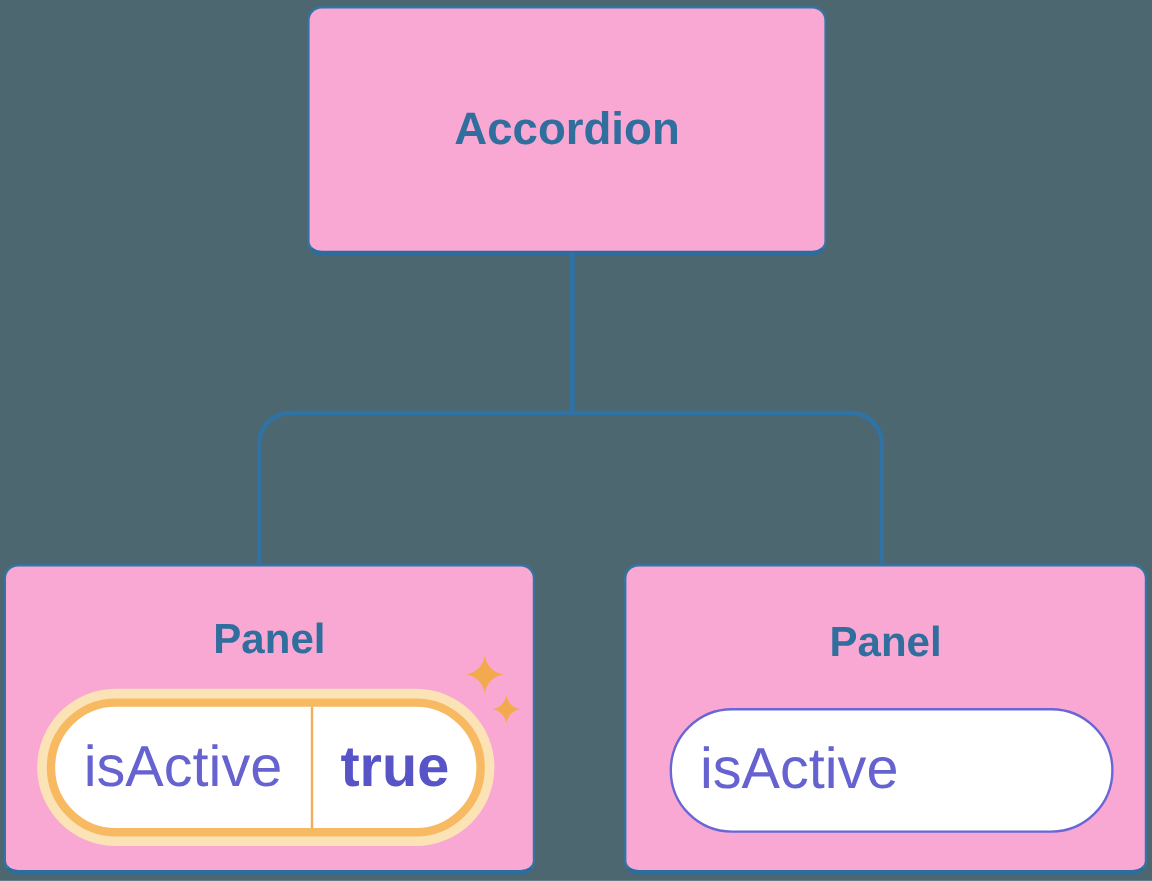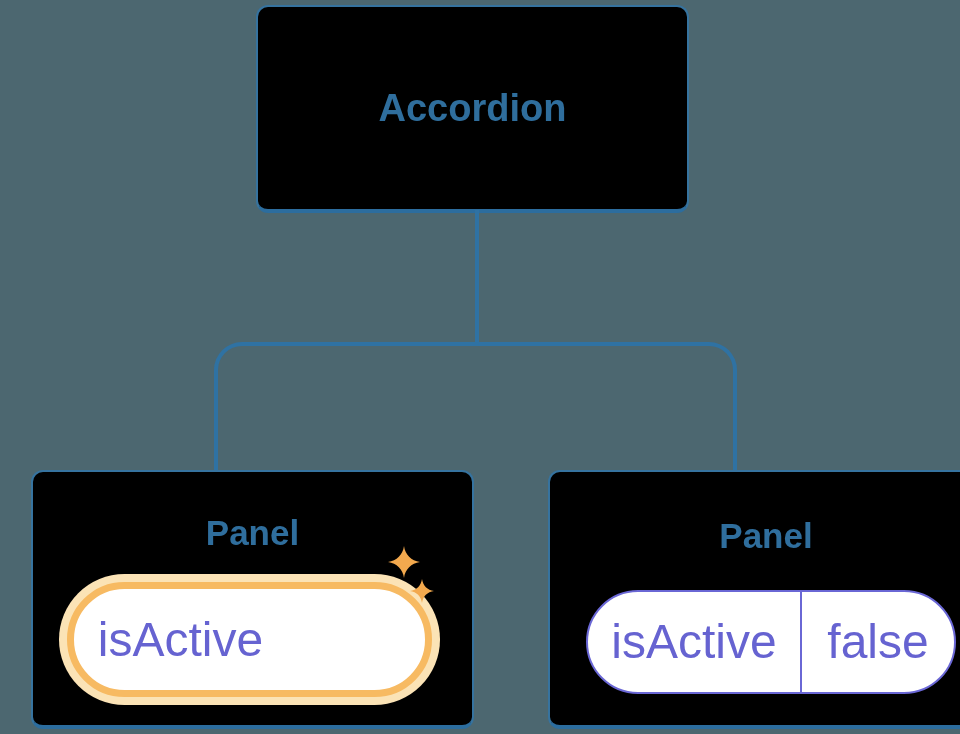--- a/index.html
+++ b/index.html
@@ -6,21 +6,21 @@
   .stage {
     position: relative;
     width: 960px;
     height: 734px;
     background: #4C6770;
     overflow: hidden;
     font-family: "Liberation Sans", sans-serif;
   }
   .node {
     position: absolute;
-    background: #000000;
+    background: #f9a8d4;
     border: 2px solid #36739F;
     border-bottom-width: 4px;
     border-bottom-color: #2C6D9E;
     border-radius: 12px;
     box-sizing: border-box;
   }
   .node-label {
     color: #2F6E9D;
     font-weight: 700;
     text-align: center;
@@ -39,21 +39,21 @@
   }
   .branch {
     position: absolute;
     left: 214px; top: 342px;
     width: 523px; height: 128px;
     box-sizing: border-box;
     border: 4px solid #2F72A3;
     border-bottom: none;
     border-radius: 28px 28px 0 0;
   }
-  .panel-node { top: 470px; height: 259px; margin-left: 28px; }
+  .panel-node { top: 470px; height: 259px; }
   .panel-left  { left: 3px;   width: 443px; }
   .panel-right { left: 520px; width: 436px; }
   .panel-title {
     position: absolute;
     left: 0; width: 100%;
     font-size: 35px;
   }
   .panel-left  .panel-title { top: 43px; }
   .panel-right .panel-title { top: 46px; }
   .pill {
@@ -109,28 +109,28 @@
     <div class="node-label">Accordion</div>
   </div>
 
   <div class="stem"></div>
   <div class="branch"></div>
 
   <div class="node panel-node panel-left">
     <div class="node-label panel-title">Panel</div>
     <div class="pill pill-active">
       <div class="pill-cell cell-name">isActive</div>
+      <div class="pill-cell cell-value">true</div>
     </div>
   </div>
 
   <div class="node panel-node panel-right">
     <div class="node-label panel-title">Panel</div>
     <div class="pill pill-inactive">
       <div class="pill-cell cell-name">isActive</div>
-      <div class="pill-cell cell-value">false</div>
     </div>
   </div>
 
   <svg class="sparkle sparkle-large" viewBox="0 0 24 24">
     <path d="M12 0C12.9 6.6 17.4 11.1 24 12C17.4 12.9 12.9 17.4 12 24C11.1 17.4 6.6 12.9 0 12C6.6 11.1 11.1 6.6 12 0Z" fill="#F3A94E"></path>
   </svg>
   <svg class="sparkle sparkle-small" viewBox="0 0 24 24">
     <path d="M12 0C12.9 6.6 17.4 11.1 24 12C17.4 12.9 12.9 17.4 12 24C11.1 17.4 6.6 12.9 0 12C6.6 11.1 11.1 6.6 12 0Z" fill="#F3A94E"></path>
   </svg>
 

